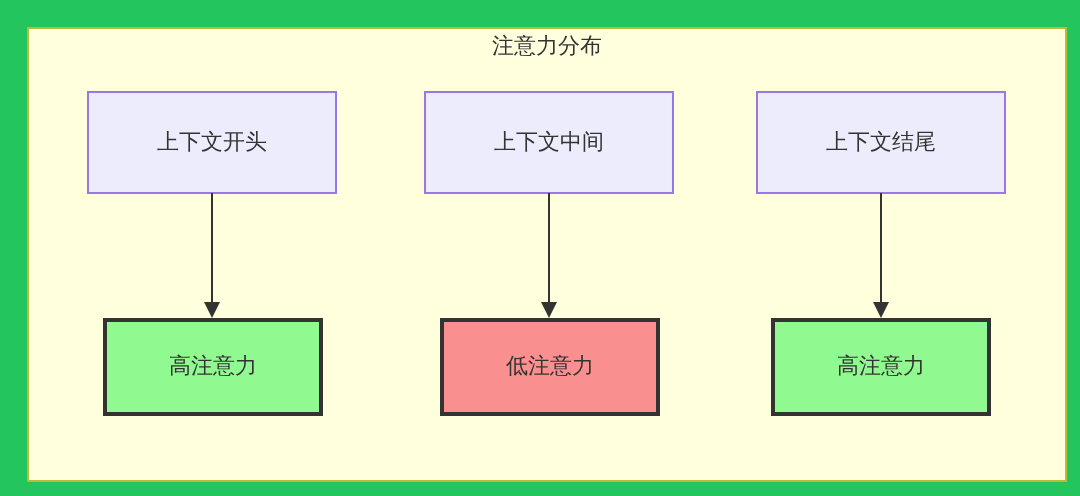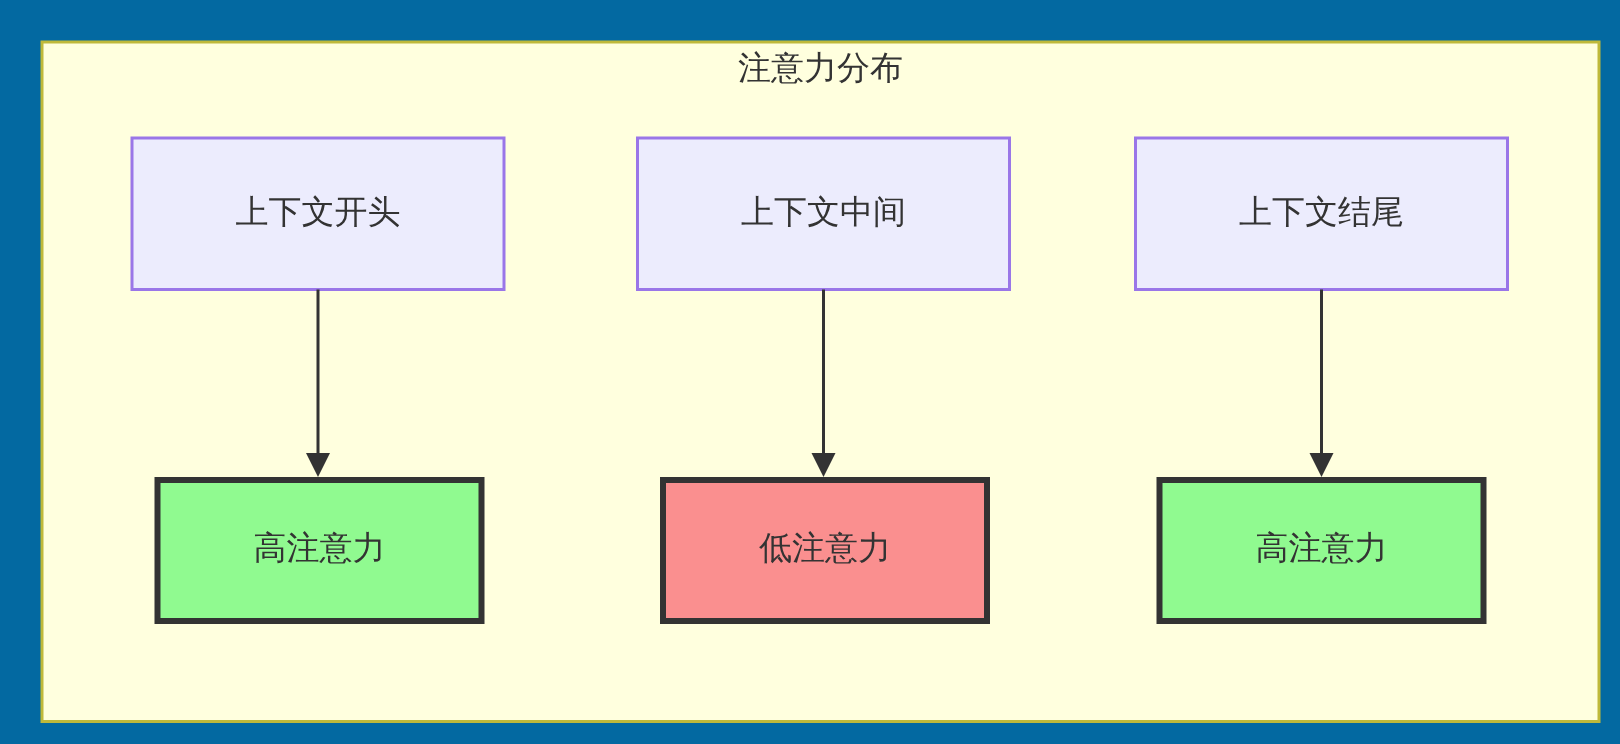--- a/index.html
+++ b/index.html
@@ -10,21 +10,21 @@
   body {
     width: 1080px;
     height: 496px;
     font-family: "Liberation Sans", "DejaVu Sans", sans-serif;
     overflow: hidden;
   }
   #diagram-root {
     position: relative;
     width: 1080px;
     height: 496px;
-    background: #0369a1;
+    background: #22c55e;
   }
   svg.diagram-canvas {
     display: block;
     width: 1080px;
     height: 496px;
   }
   .cluster-rect {
     fill: #ffffde;
     stroke: #bfb93a;
     stroke-width: 2px;

